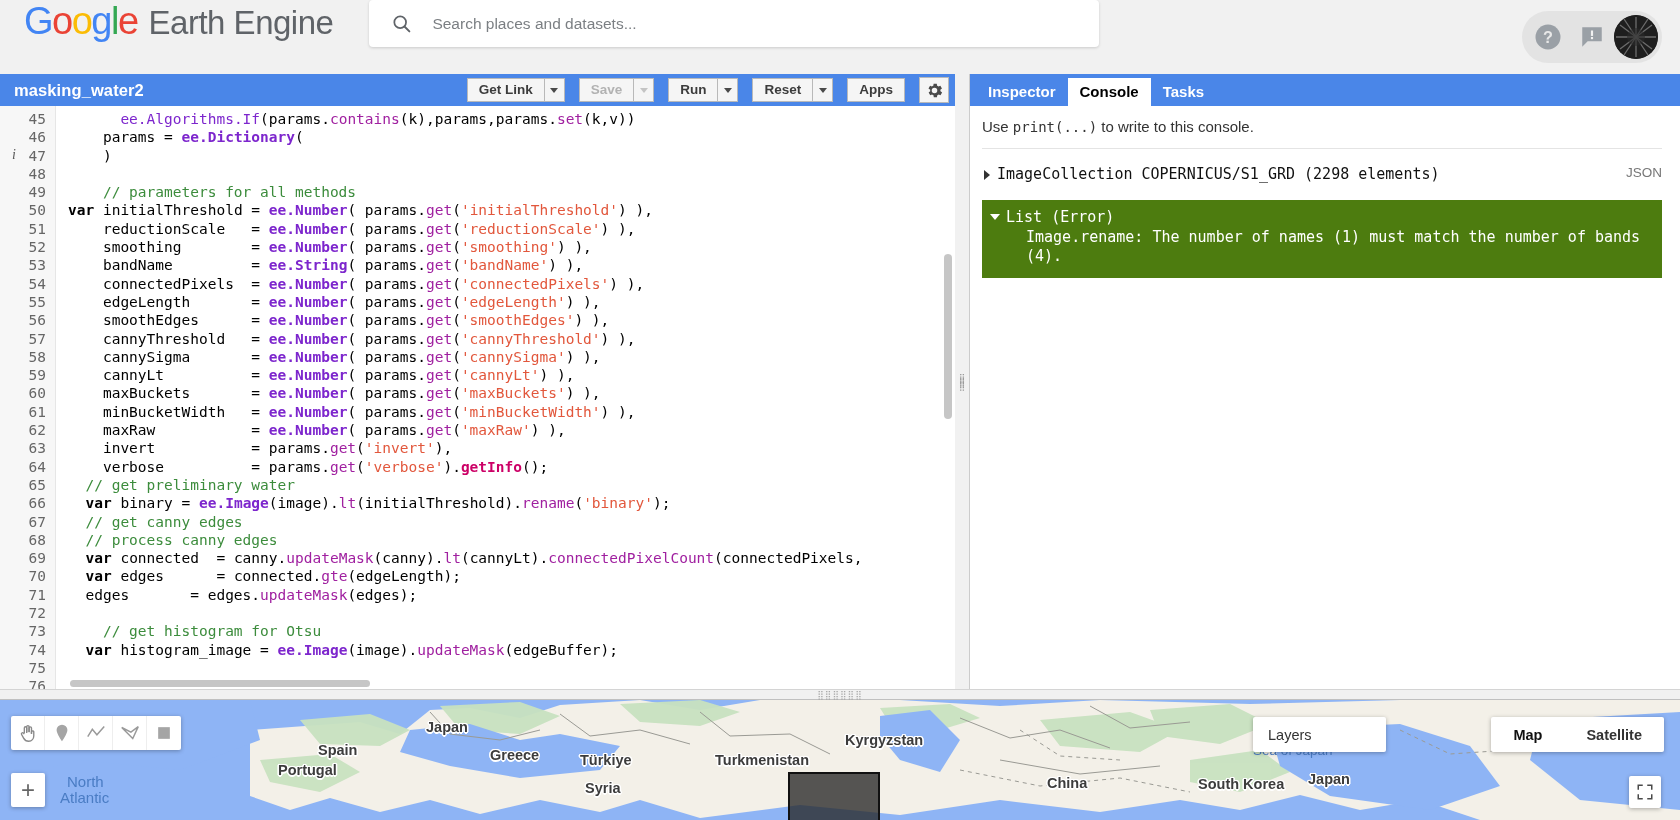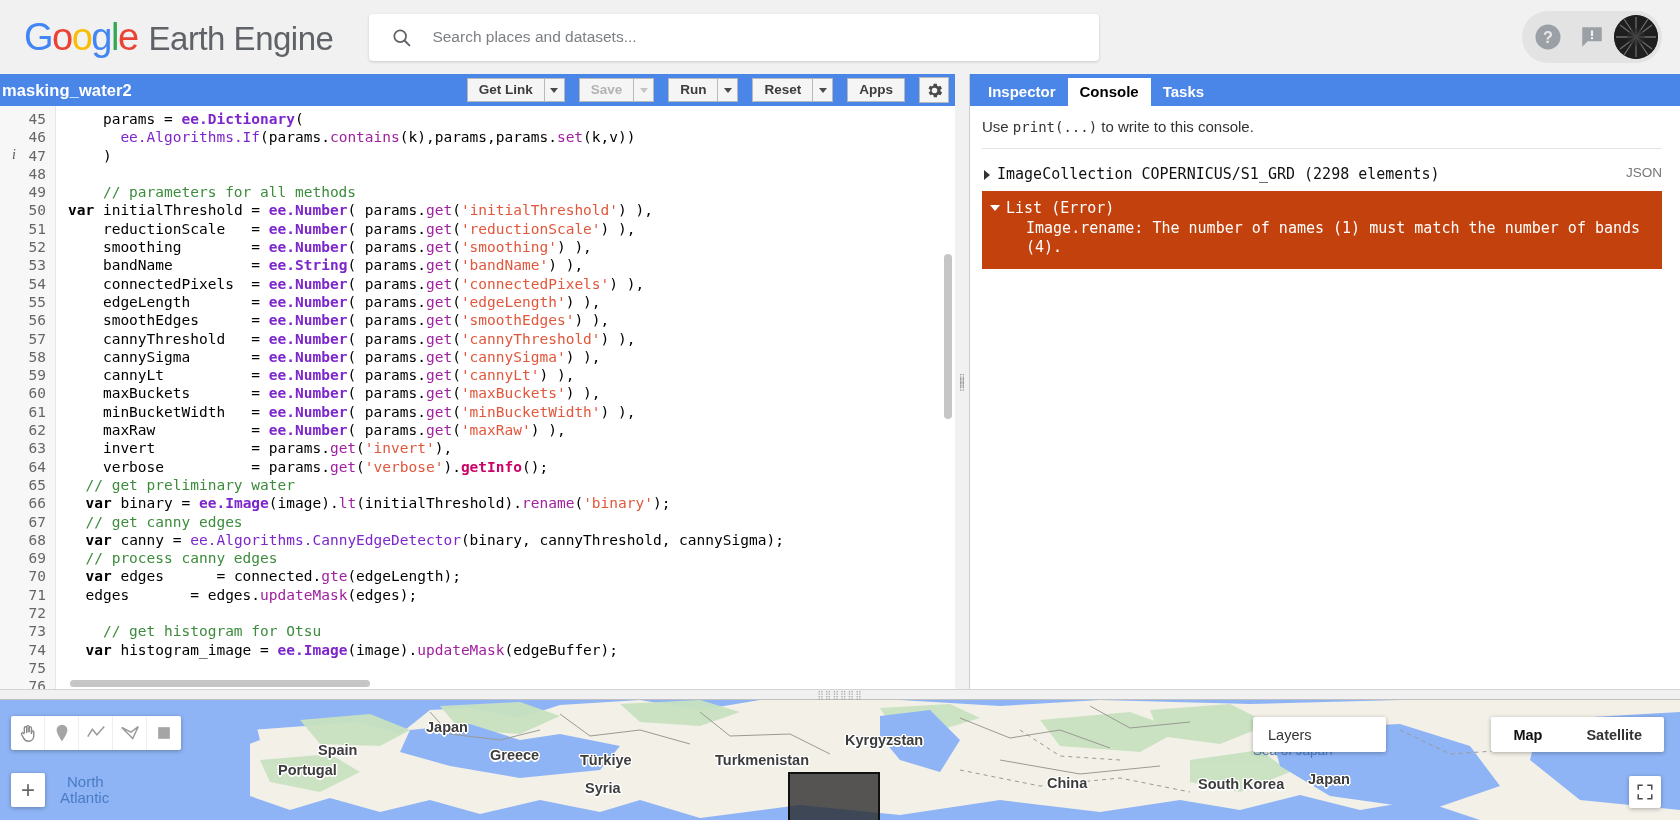--- a/index.html
+++ b/index.html
@@ -6,21 +6,21 @@
   html, body {
     width: 1680px; height: 820px;
     overflow: hidden;
     font-family: "Liberation Sans", sans-serif;
     background: #fff;
   }
 
   
   #topbar {
     height: 74px; background: #f1f1f1;
-    display: flex; align-items: center;
+    display: flex; align-items: flex-start;
     position: relative;
   }
   #brand { display: flex; align-items: baseline; margin-left: 24px; }
   #glogo { font-size: 38px; letter-spacing: -1.5px; font-weight: 400; }
   #glogo .b { color: #4285F4; } #glogo .r { color: #EA4335; }
   #glogo .y { color: #FBBC05; } #glogo .g { color: #34A853; }
   #eetext { font-size: 33px; color: #5f6368; margin-left: 11px; font-weight: 400; letter-spacing: -0.5px; }
 
   #searchwrap {
     margin-left: 36px; width: 730px; height: 47px;
@@ -54,21 +54,21 @@
   }
 
   
   #body { height: 746px; display: flex; flex-direction: column; }
   #upper { height: 615px; display: flex; background: #fff; }
 
   
   #editorpane { width: 955px; display: flex; flex-direction: column; position: relative; }
   #editorbar {
     height: 32px; background: #4a86e8;
-    display: flex; align-items: center; padding-left: 2px;
+    display: flex; align-items: center; padding-left: 14px;
     position: relative;
   }
   #scriptname { color: #fff; font-size: 16.5px; font-weight: 700; letter-spacing: .1px; }
   #btncluster { margin-left: auto; display: flex; align-items: center; padding-right: 6px; }
   .btngrp { display: flex; margin-left: 14px; }
   .gbtn {
     background: #f5f5f5; border: 1px solid #b9b9b9;
     font-size: 13.5px; font-weight: 700; color: #3c3c3c;
     padding: 0 11px; height: 24px; line-height: 22px;
     font-family: "Liberation Sans", sans-serif;
@@ -161,21 +161,21 @@
     border-top: 5px solid transparent; border-bottom: 5px solid transparent;
     border-left: 6px solid #333; margin: 5px 7px 0 2px;
   }
   .caret-d {
     width: 0; height: 0; flex: none;
     border-left: 5px solid transparent; border-right: 5px solid transparent;
     border-top: 6px solid #fff; margin: 6px 6px 0 2px;
   }
   #jsonlabel { margin-left: auto; color: #777; font-size: 13.5px; font-family: "Liberation Sans", sans-serif; }
   #errorbox {
-    margin-top: 0; background: #c2410c; color: #fff;
+    margin-top: 9px; background: #4d7c0f; color: #fff;
     font-family: "DejaVu Sans Mono", monospace; font-size: 15px;
     padding: 8px 12px 11px 6px; display: flex; align-items: flex-start;
     line-height: 19.5px;
   }
   #errorbox .etitle { font-weight: 400; }
   #errorbox .emsg { padding-left: 20px; }
 
   
   #hsplit {
     height: 11px; background: #f1f1f1;
@@ -370,22 +370,22 @@
             <div class="lnum">69</div>
             <div class="lnum">70</div>
             <div class="lnum">71</div>
             <div class="lnum">72</div>
             <div class="lnum">73</div>
             <div class="lnum">74</div>
             <div class="lnum">75</div>
             <div class="lnum">76</div>
           </div>
         <div id="codescroll">
+            <div class="cline"><span class="pl">      </span><span class="eep">ee.Algorithms.If</span><span class="pl">(params.</span><span class="mth">contains</span><span class="pl">(k),params,params.</span><span class="mth">set</span><span class="pl">(k,v))</span></div>
             <div class="cline"><span class="pl">    </span><span class="pl">params = </span><span class="ee">ee.Dictionary</span><span class="pl">(</span></div>
-            <div class="cline"><span class="pl">      </span><span class="eep">ee.Algorithms.If</span><span class="pl">(params.</span><span class="mth">contains</span><span class="pl">(k),params,params.</span><span class="mth">set</span><span class="pl">(k,v))</span></div>
             <div class="cline"><span class="pl">    )</span></div>
             <div class="cline"><span class="pl"></span></div>
             <div class="cline"><span class="pl">    </span><span class="cmt">// parameters for all methods</span></div>
             <div class="cline"><span class="kw">var</span><span class="pl"> initialThreshold = </span><span class="ee">ee.Number</span><span class="pl">( params.</span><span class="mth">get</span><span class="pl">(</span><span class="str">'initialThreshold'</span><span class="pl">) ),</span></div>
             <div class="cline"><span class="pl">    reductionScale   = </span><span class="ee">ee.Number</span><span class="pl">( params.</span><span class="mth">get</span><span class="pl">(</span><span class="str">'reductionScale'</span><span class="pl">) ),</span></div>
             <div class="cline"><span class="pl">    smoothing        = </span><span class="ee">ee.Number</span><span class="pl">( params.</span><span class="mth">get</span><span class="pl">(</span><span class="str">'smoothing'</span><span class="pl">) ),</span></div>
             <div class="cline"><span class="pl">    bandName         = </span><span class="ee">ee.String</span><span class="pl">( params.</span><span class="mth">get</span><span class="pl">(</span><span class="str">'bandName'</span><span class="pl">) ),</span></div>
             <div class="cline"><span class="pl">    connectedPixels  = </span><span class="ee">ee.Number</span><span class="pl">( params.</span><span class="mth">get</span><span class="pl">(</span><span class="str">'connectedPixels'</span><span class="pl">) ),</span></div>
             <div class="cline"><span class="pl">    edgeLength       = </span><span class="ee">ee.Number</span><span class="pl">( params.</span><span class="mth">get</span><span class="pl">(</span><span class="str">'edgeLength'</span><span class="pl">) ),</span></div>
             <div class="cline"><span class="pl">    smoothEdges      = </span><span class="ee">ee.Number</span><span class="pl">( params.</span><span class="mth">get</span><span class="pl">(</span><span class="str">'smoothEdges'</span><span class="pl">) ),</span></div>
@@ -393,22 +393,22 @@
             <div class="cline"><span class="pl">    cannySigma       = </span><span class="ee">ee.Number</span><span class="pl">( params.</span><span class="mth">get</span><span class="pl">(</span><span class="str">'cannySigma'</span><span class="pl">) ),</span></div>
             <div class="cline"><span class="pl">    cannyLt          = </span><span class="ee">ee.Number</span><span class="pl">( params.</span><span class="mth">get</span><span class="pl">(</span><span class="str">'cannyLt'</span><span class="pl">) ),</span></div>
             <div class="cline"><span class="pl">    maxBuckets       = </span><span class="ee">ee.Number</span><span class="pl">( params.</span><span class="mth">get</span><span class="pl">(</span><span class="str">'maxBuckets'</span><span class="pl">) ),</span></div>
             <div class="cline"><span class="pl">    minBucketWidth   = </span><span class="ee">ee.Number</span><span class="pl">( params.</span><span class="mth">get</span><span class="pl">(</span><span class="str">'minBucketWidth'</span><span class="pl">) ),</span></div>
             <div class="cline"><span class="pl">    maxRaw           = </span><span class="ee">ee.Number</span><span class="pl">( params.</span><span class="mth">get</span><span class="pl">(</span><span class="str">'maxRaw'</span><span class="pl">) ),</span></div>
             <div class="cline"><span class="pl">    invert           = params.</span><span class="mth">get</span><span class="pl">(</span><span class="str">'invert'</span><span class="pl">),</span></div>
             <div class="cline"><span class="pl">    verbose          = params.</span><span class="mth">get</span><span class="pl">(</span><span class="str">'verbose'</span><span class="pl">).</span><span class="mthb">getInfo</span><span class="pl">();</span></div>
             <div class="cline"><span class="cmt">  // get preliminary water</span></div>
             <div class="cline"><span class="pl">  </span><span class="kw">var</span><span class="pl"> binary = </span><span class="ee">ee.Image</span><span class="pl">(image).</span><span class="mth">lt</span><span class="pl">(initialThreshold).</span><span class="mth">rename</span><span class="pl">(</span><span class="str">'binary'</span><span class="pl">);</span></div>
             <div class="cline"><span class="cmt">  // get canny edges</span></div>
-            <div class="cline"><span class="pl">  </span><span class="kw">var</span><span class="pl"> canny = </span><span class="eep">ee.Algorithms.CannyEdgeDetector</span><span class="pl">(binary, cannyThreshold, cannySigma);</span></div>
             <div class="cline"><span class="cmt">  // process canny edges</span></div>
+            <div class="cline"><span class="pl">  </span><span class="kw">var</span><span class="pl"> connected  = canny.</span><span class="mth">updateMask</span><span class="pl">(canny).</span><span class="mth">lt</span><span class="pl">(cannyLt).</span><span class="mth">connectedPixelCount</span><span class="pl">(connectedPixels,</span></div>
             <div class="cline"><span class="pl">  </span><span class="kw">var</span><span class="pl"> edges      = connected.</span><span class="mth">gte</span><span class="pl">(edgeLength);</span></div>
             <div class="cline"><span class="pl">  edges       = edges.</span><span class="mth">updateMask</span><span class="pl">(edges);</span></div>
             <div class="cline"><span class="pl"></span></div>
             <div class="cline"><span class="pl">    </span><span class="cmt">// get histogram for Otsu</span></div>
             <div class="cline"><span class="pl">  </span><span class="kw">var</span><span class="pl"> histogram_image = </span><span class="ee">ee.Image</span><span class="pl">(image).</span><span class="mth">updateMask</span><span class="pl">(edgeBuffer);</span></div>
           </div>
         <div id="vscroll"></div>
         <div id="hscroll"></div>
       </div>
     </div>

